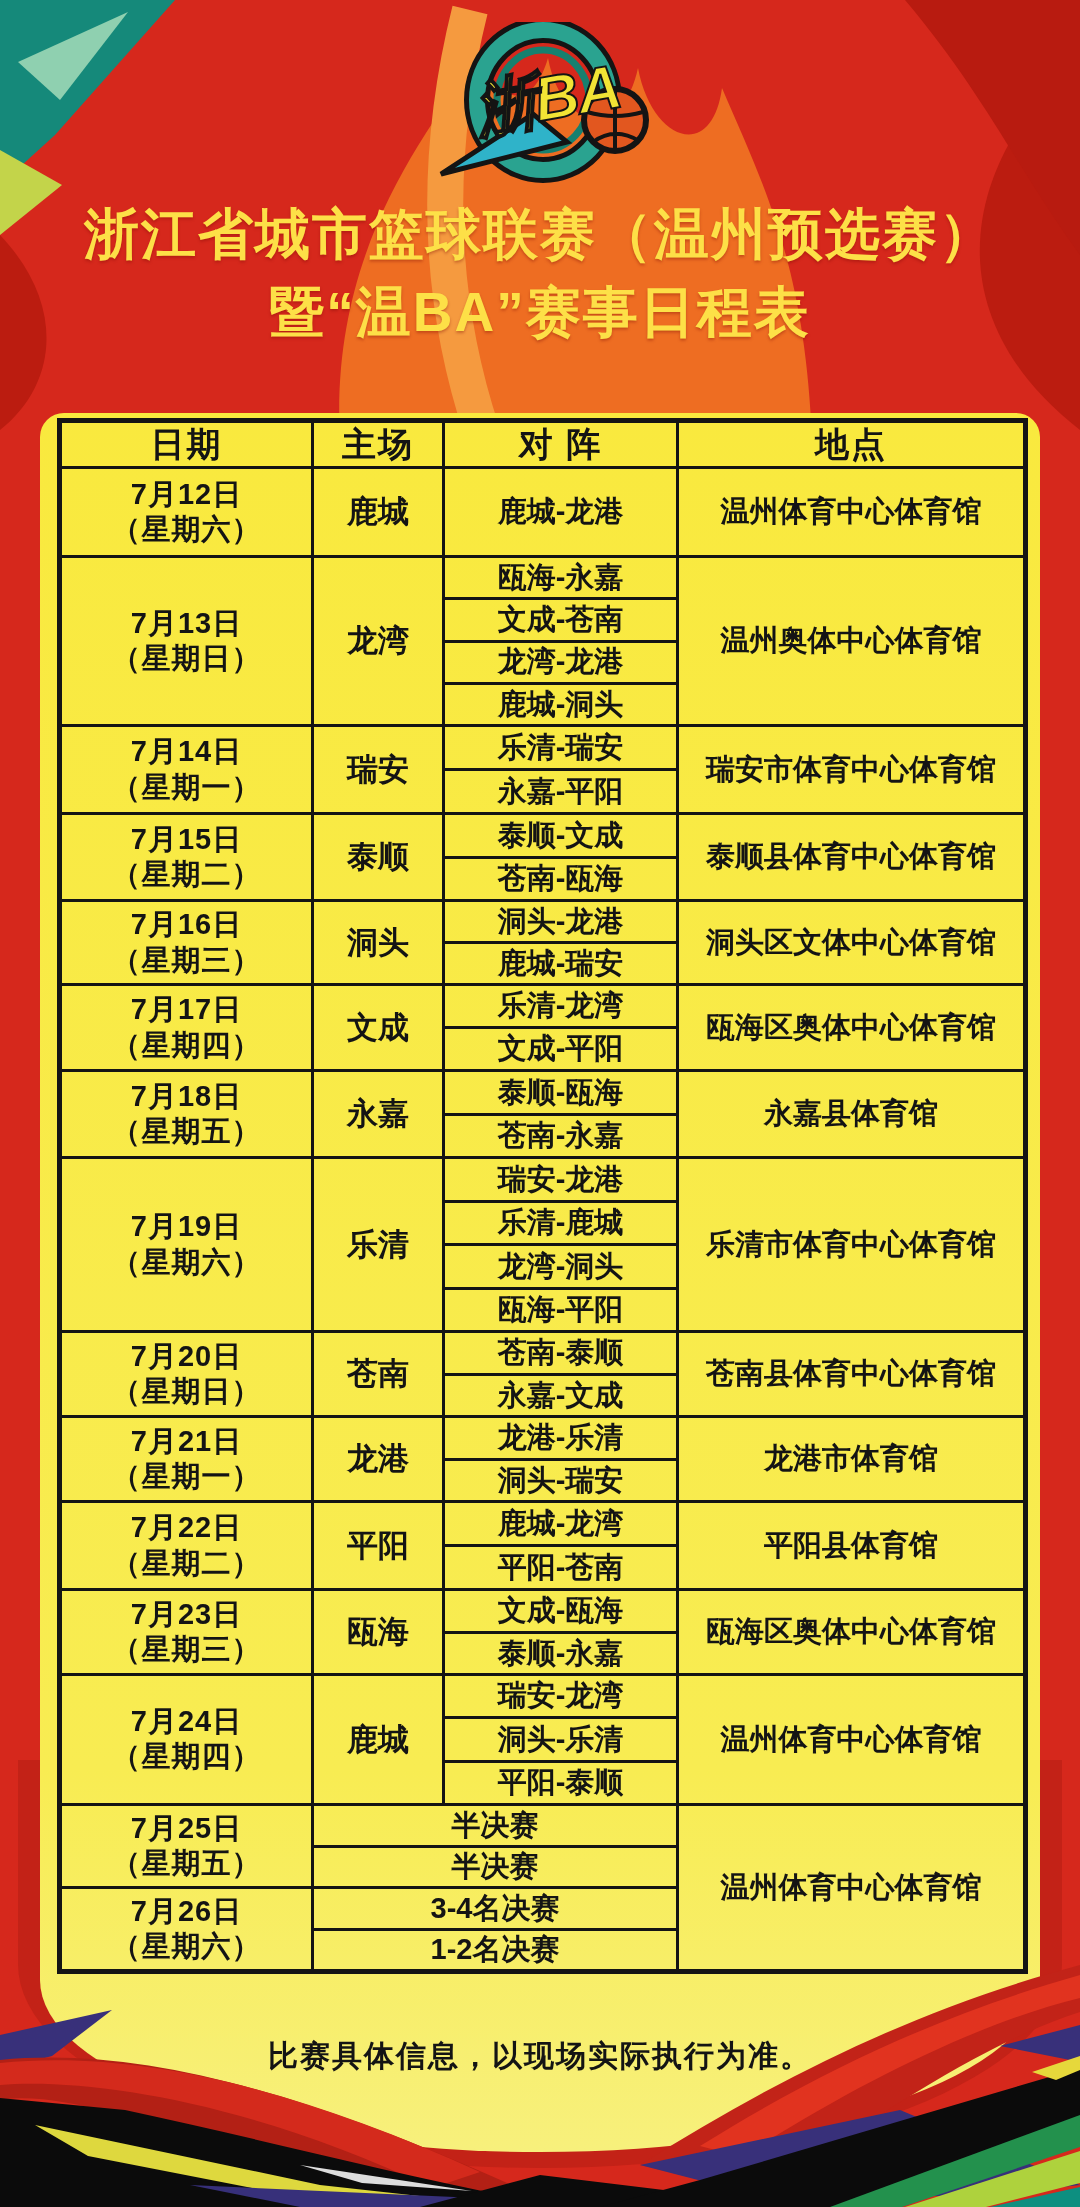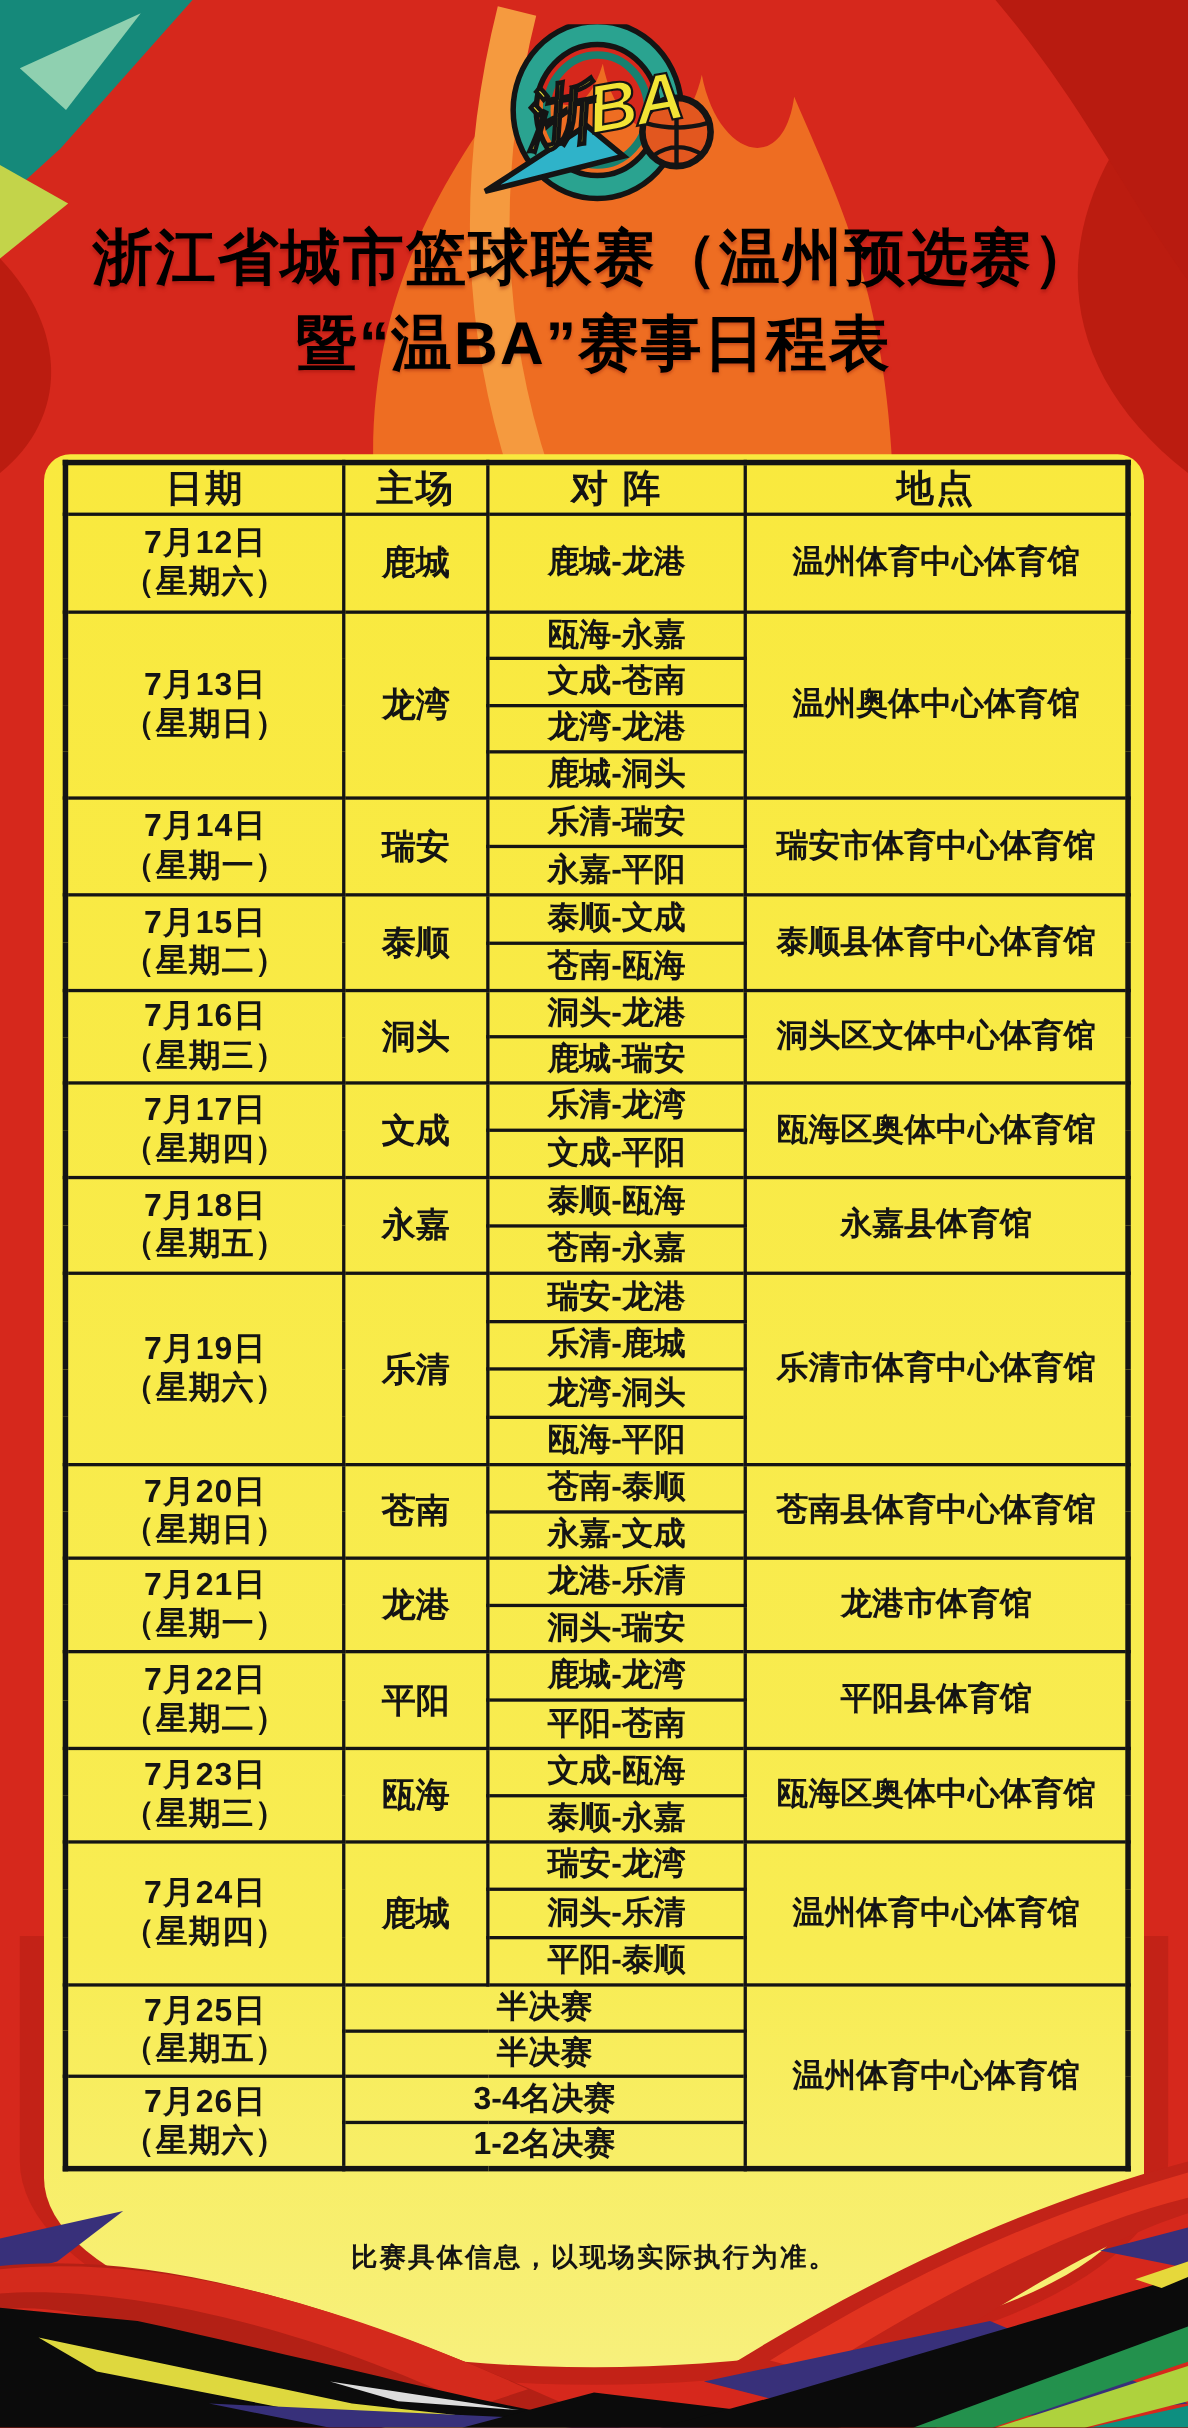--- a/index.html
+++ b/index.html
@@ -17,21 +17,21 @@
   #logo svg{width:100%;height:100%;}
   .logo-text{
     font-family:"Liberation Sans","DejaVu Sans",sans-serif;
     font-weight:900;font-style:italic;
     fill:#f2e435;stroke:#141414;stroke-width:2px;
     font-size:62px;letter-spacing:-2px;
   }
   
   .title-line{
     left:0;width:1080px;text-align:center;z-index:3;
-    color:#000000;font-weight:900;font-size:55px;letter-spacing:2px;
+    color:#fde047;font-weight:900;font-size:55px;letter-spacing:2px;
     text-shadow:0 2px 3px rgba(120,10,5,.35);
   }
   #title-line1{top:198px;}
   #title-line2{top:276px;}
   
   #red-rim{
     left:18px;top:1760px;width:1044px;height:408px;z-index:2;
     background:#c32217;
     border-radius:0 0 522px 522px / 0 0 204px 204px;
   }
@@ -52,21 +52,21 @@
     text-align:center;vertical-align:middle;
     color:#141414;font-weight:700;font-size:29px;
     padding:0;line-height:1.22;
   }
   #sched td.th{font-size:34px;font-weight:900;letter-spacing:2px;}
   #sched td.home{font-size:31px;}
   #sched .date-line{display:block;letter-spacing:1px;}
   
   #footer-note{
     left:0;top:2036px;width:1080px;text-align:center;z-index:5;
-    color:#141414;font-weight:900;font-size:24px;letter-spacing:2px;
+    color:#141414;font-weight:900;font-size:30px;letter-spacing:2px;
   }
   
   #bg-bottom{left:0;top:1950px;width:1080px;height:257px;z-index:6;}
 </style>
 </head>
 <body>
 
 <div id="poster">
 
   <svg id="bg-top" class="abs" viewBox="0 0 1080 440" preserveAspectRatio="none">

